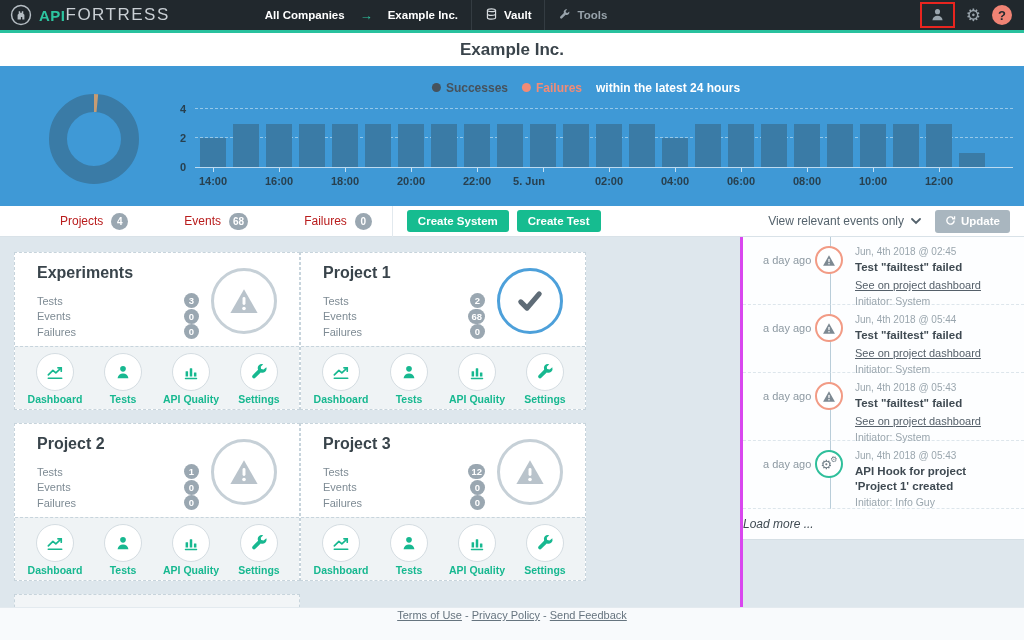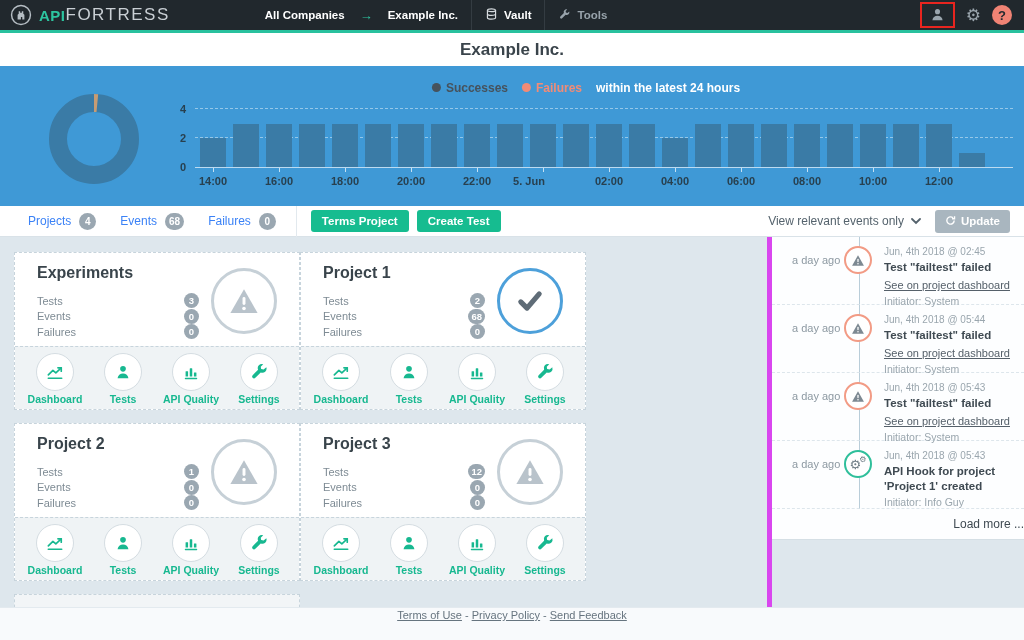--- a/index.html
+++ b/index.html
@@ -44,21 +44,21 @@
   #chart .bar { position:absolute; bottom:0; width:26px; background:#3a7ba6; }
   .ytick { position:absolute; left:160px; width:26px; text-align:right; font-size:11px; font-weight:bold; color:#28404f; }
   .xtick { position:absolute; top:109px; transform:translateX(-50%); font-size:11px; font-weight:bold; color:#28404f; }
   .tickmark { position:absolute; top:102px; width:1px; height:4px; background:rgba(255,255,255,.7); }
 
   
   .toolbar { position:absolute; left:0; top:206px; width:100%; height:31px; background:#fff;
              border-bottom:1px solid #d9e2e8; display:flex; align-items:center; }
   .stats { display:flex; align-items:center; gap:24px; margin-left:28px; }
   .stat { display:flex; align-items:center; gap:8px; }
-  .stat-name { font-size:12px; color:#3b82f6; }
+  .stat-name { font-size:12px; color:#b91c1c;margin-left:32px; }
   .stat-badge { min-width:17px; height:17px; border-radius:9px; background:#9aa7b1; color:#fff; font-size:10px; font-weight:bold;
                 display:flex; align-items:center; justify-content:center; padding:0 4px; }
   .tb-div { width:1px; height:31px; background:#e2e9ee; margin:0 14px 0 20px; }
   .btn-green { background:#16bc90; color:#fff; font-size:11.5px; font-weight:bold; border:none; border-radius:3px;
                padding:5px 11px; margin-right:8px; cursor:pointer; font-family:inherit; }
   .toolbar-right { margin-left:auto; display:flex; align-items:center; margin-right:14px; gap:14px; }
   .filter-toggle { display:flex; align-items:center; gap:7px; font-size:12px; color:#55636d; cursor:pointer; }
   .btn-update { background:#a9b6bf; color:#fff; font-size:11.5px; font-weight:bold; border:none; border-radius:3px;
                 padding:5px 10px; cursor:pointer; display:flex; align-items:center; gap:5px; font-family:inherit; }
 
@@ -77,35 +77,35 @@
   .status-circle.ok { border-color:#4da0da; }
   .card-actions { position:absolute; left:0; bottom:0; width:100%; height:63px; background:#eff3f5;
                   border-top:1px dashed #c7d4dc; display:flex; justify-content:center; gap:8px; padding-top:6px; }
   .action { width:60px; text-align:center; cursor:pointer; }
   .action-circle { width:38px; height:38px; border-radius:50%; background:#fff; border:1px solid #d5dde2; color:#17b890;
                    display:inline-flex; align-items:center; justify-content:center; }
   .action-label { display:block; font-size:10.5px; font-weight:bold; color:#17b890; margin-top:2px; white-space:nowrap; }
   .card-partial { position:absolute; left:14px; top:357px; width:286px; height:40px; background:#f2f5f7; border:1px dashed #c7d4dc; }
 
   
-  .sidebar { position:absolute; right:0; top:0; width:257px; height:370px; border-left:5px solid #d946ef; }
+  .sidebar { position:absolute; right:0; top:0; width:284px; height:370px; border-left:3px solid #d946ef; }
   .events-panel { background:#fdfeff; border-bottom:1px solid #d5dfe5; position:relative; }
   .timeline { position:absolute; left:87px; top:0; width:1px; height:272px; background:#b9cdd9; }
   .event { position:relative; height:68px; border-bottom:1px dashed #dde6ec; }
   .ago { position:absolute; left:20px; top:17px; font-size:11px; color:#8d99a2; }
   .evt-icon { position:absolute; left:72px; top:9px; width:28px; height:28px; border-radius:50%; background:#fff;
               border:2px solid #f29b85; color:#7d8992; display:flex; align-items:center; justify-content:center; }
   .evt-icon.hook { border-color:#2fbf9b; color:#6f7d86; }
   .cog-glyph { font-family:"DejaVu Sans",sans-serif; line-height:1; }
   .evt-body { position:absolute; left:112px; top:9px; width:136px; }
   .evt-time { font-size:10px; color:#9aa6ae; }
   .evt-title { font-size:11.5px; font-weight:bold; color:#3f4a52; margin-top:3px; line-height:1.3; }
   .evt-link { font-size:11px; color:#55606a; text-decoration:underline; display:inline-block; margin-top:2px; cursor:pointer; }
   .evt-init { font-size:10.5px; color:#9aa6ae; margin-top:2px; }
-  .load-more { height:30px; line-height:30px; text-align:right; font-size:12px; color:#3f4a52; cursor:pointer; }
+  .load-more { height:30px; line-height:30px; text-align:left; font-size:12px; color:#3f4a52; cursor:pointer;font-style:italic; }
 
   
   .footer { position:absolute; left:0; top:607px; width:100%; height:33px; background:#f8fafc; border-top:1px solid #e3eaef; text-align:center; }
   .version { font-size:12px; font-weight:bold; color:#3c474e; margin-top:4px; }
   .flinks { font-size:11px; color:#66747f; margin-top:1px; }
   .flinks a { color:#66747f; text-decoration:underline; cursor:pointer; }
   .fsep { padding:0 3px; text-decoration:none; }
 </style>
 </head>
 <body>
@@ -242,21 +242,21 @@
       <span class="stat">
           <span class="stat-name">Events</span>
           <span class="stat-badge">68</span>
         </span>
       <span class="stat">
           <span class="stat-name">Failures</span>
           <span class="stat-badge">0</span>
         </span>
     </div>
     <span class="tb-div"></span>
-    <button class="btn-green">Terms Project</button>
+    <button class="btn-green">Create System</button>
     <button class="btn-green">Create Test</button>
     <div class="toolbar-right">
       <span class="filter-toggle">
         <span>View relevant events only</span>
         <span><svg width="10" height="7" viewBox="0 0 10 7">
               <path d="M1 1l4 4 4-4" stroke="#55636d" stroke-width="1.8" fill="none" stroke-linecap="round"></path>
             </svg></span>
       </span>
       <button class="btn-update">
         <span><svg width="11" height="11" viewBox="0 0 24 24" fill="none" stroke="#fff" stroke-width="3">

